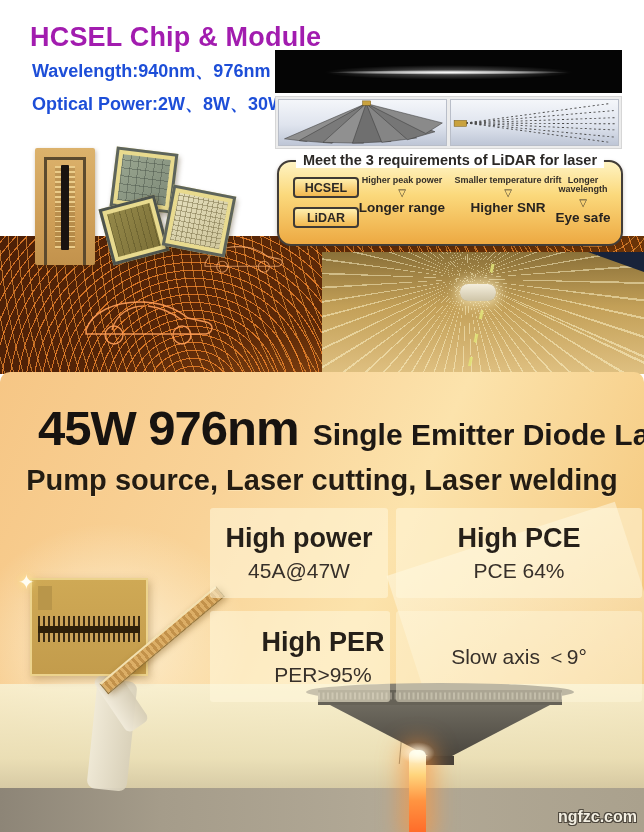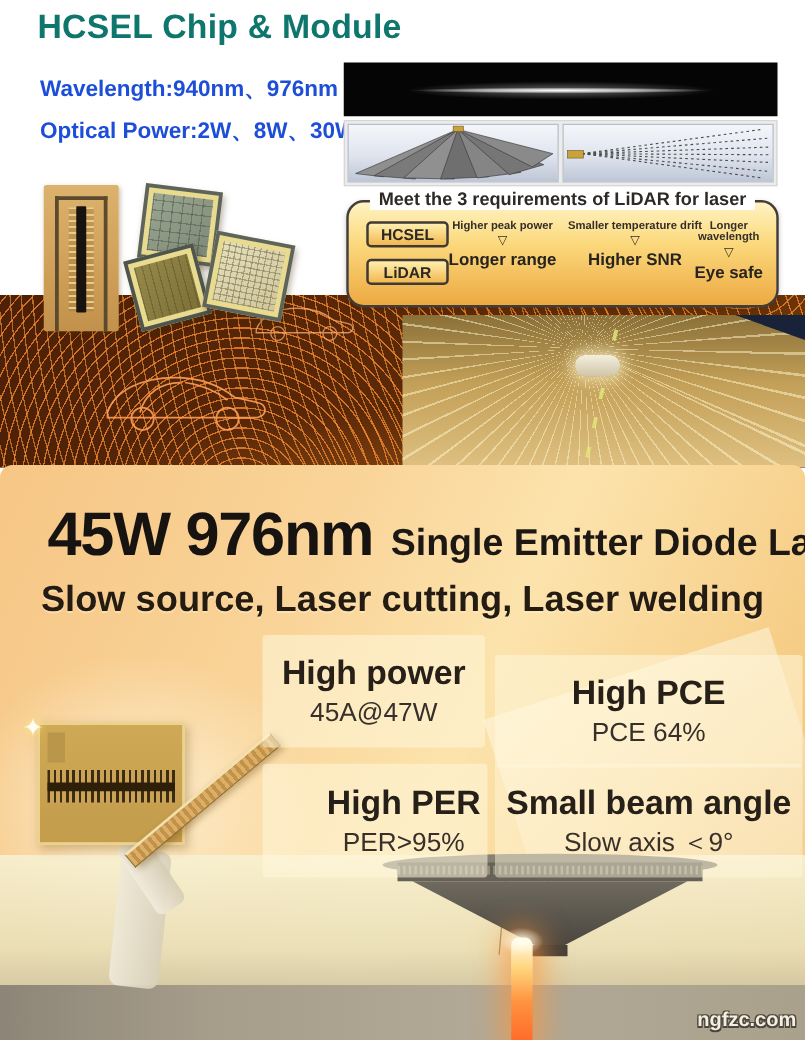--- a/index.html
+++ b/index.html
@@ -1,21 +1,21 @@
 <!DOCTYPE html>
 <html><head>
 <meta charset="utf-8">
 <style>
   * { margin:0; padding:0; box-sizing:border-box; }
   html,body { background:#ffffff; }
   body { font-family:"Liberation Sans", sans-serif; }
   .page { position:relative; width:644px; height:832px; background:#ffffff; overflow:hidden; }
 
   
-  .page-title { position:absolute; left:30px; top:6px; font-size:27px; font-weight:800; color:#0f766e; letter-spacing:0.2px; }
+  .page-title { position:absolute; left:30px; top:22px; font-size:27px; font-weight:800; color:#a21caf; letter-spacing:0.2px; }
   .spec-line { position:absolute; left:32px; font-size:18px; font-weight:700; color:#1d4ed8; }
   .spec-wavelength { top:59px; }
   .spec-power { top:92px; }
 
   
   .beam-profile { position:absolute; left:275px; top:50px; width:347px; height:43px; background:
       radial-gradient(ellipse 46% 7% at 50% 52%, rgba(255,255,255,0.98), rgba(255,255,255,0.55) 45%, rgba(255,255,255,0) 75%),
       radial-gradient(ellipse 55% 26% at 50% 52%, rgba(255,255,255,0.38), rgba(255,255,255,0) 65%),
       #050505; }
 
@@ -106,21 +106,21 @@
   .product-title-main { font-size:49px; font-weight:800; color:#171310; letter-spacing:-1px; }
   .product-title-sub { font-size:30px; font-weight:700; color:#1d1814; }
   .product-apps { position:absolute; left:0; top:92px; width:100%; text-align:center; font-size:29px; font-weight:800;
       color:#241c12; z-index:8; text-shadow:0 1px 0 rgba(255,240,200,0.5); }
 
   .feature-box { position:absolute; border-radius:3px; background:rgba(255,248,221,0.55); z-index:7;
       display:flex; flex-direction:column; align-items:center; justify-content:center; gap:8px; }
   .feature-box .f-title { font-size:27px; font-weight:800; color:#262019; line-height:1; }
   .feature-box .f-value { font-size:21px; font-weight:400; color:#37302a; line-height:1; }
   .fb-1 { left:210px; top:136px; width:178px; height:90px; }
-  .fb-2 { left:396px; top:136px; width:246px; height:90px;margin-top:16px; }
+  .fb-2 { left:396px; top:136px; width:246px; height:90px; }
   .fb-3 { left:210px; top:239px; width:180px; height:91px;padding-left:46px; }
   .fb-4 { left:396px; top:239px; width:246px; height:91px; background:rgba(255,248,221,0.45); }
 
   
   .chip-photo { position:absolute; left:30px; top:206px; width:118px; height:98px; z-index:6;
       background:linear-gradient(180deg,#cfa955 0%,#c39c4c 100%); border:2px solid #ecd38d; box-shadow:2px 3px 8px rgba(120,80,20,0.35); }
   .chip-photo .comb { position:absolute; left:6px; right:6px; top:36px; height:26px;
       background:repeating-linear-gradient(90deg,#3c2c12 0 2px, #caa357 2px 5px); }
   .chip-photo .comb-bar { position:absolute; left:6px; right:6px; top:46px; height:7px; background:#2e2008; }
   .chip-photo .pad { position:absolute; left:6px; top:6px; width:14px; height:24px; background:#b9964a; }
@@ -259,36 +259,35 @@
   <div class="gold-section">
     <div class="glow-blob-left"></div>
     <div class="glow-blob-right"></div>
     <div class="horizon-band"></div>
     <div class="metal-floor"></div>
 
     <div class="product-title-row">
       <span class="product-title-main">45W 976nm</span>
       <span class="product-title-sub">Single Emitter Diode Laser</span>
     </div>
-    <div class="product-apps">Slow source, Laser cutting, Laser welding</div>
+    <div class="product-apps">Pump source, Laser cutting, Laser welding</div>
 
     <div class="feature-box fb-1">
       <span class="f-title">High power</span>
       <span class="f-value">45A@47W</span>
     </div>
     <div class="feature-box fb-2">
       <span class="f-title">High PCE</span>
       <span class="f-value">PCE 64%</span>
     </div>
     <div class="feature-box fb-3">
       <span class="f-title">High PER</span>
       <span class="f-value">PER&gt;95%</span>
     </div>
     <div class="feature-box fb-4">
-      <span class="f-title">Small beam angle</span>
       <span class="f-value">Slow axis ＜9°</span>
     </div>
 
     <span class="sparkle">✦</span>
     <div class="chip-photo">
       <div class="pad"></div>
       <div class="comb"></div>
       <div class="comb-bar"></div>
     </div>
     <div class="laser-bar"></div>

